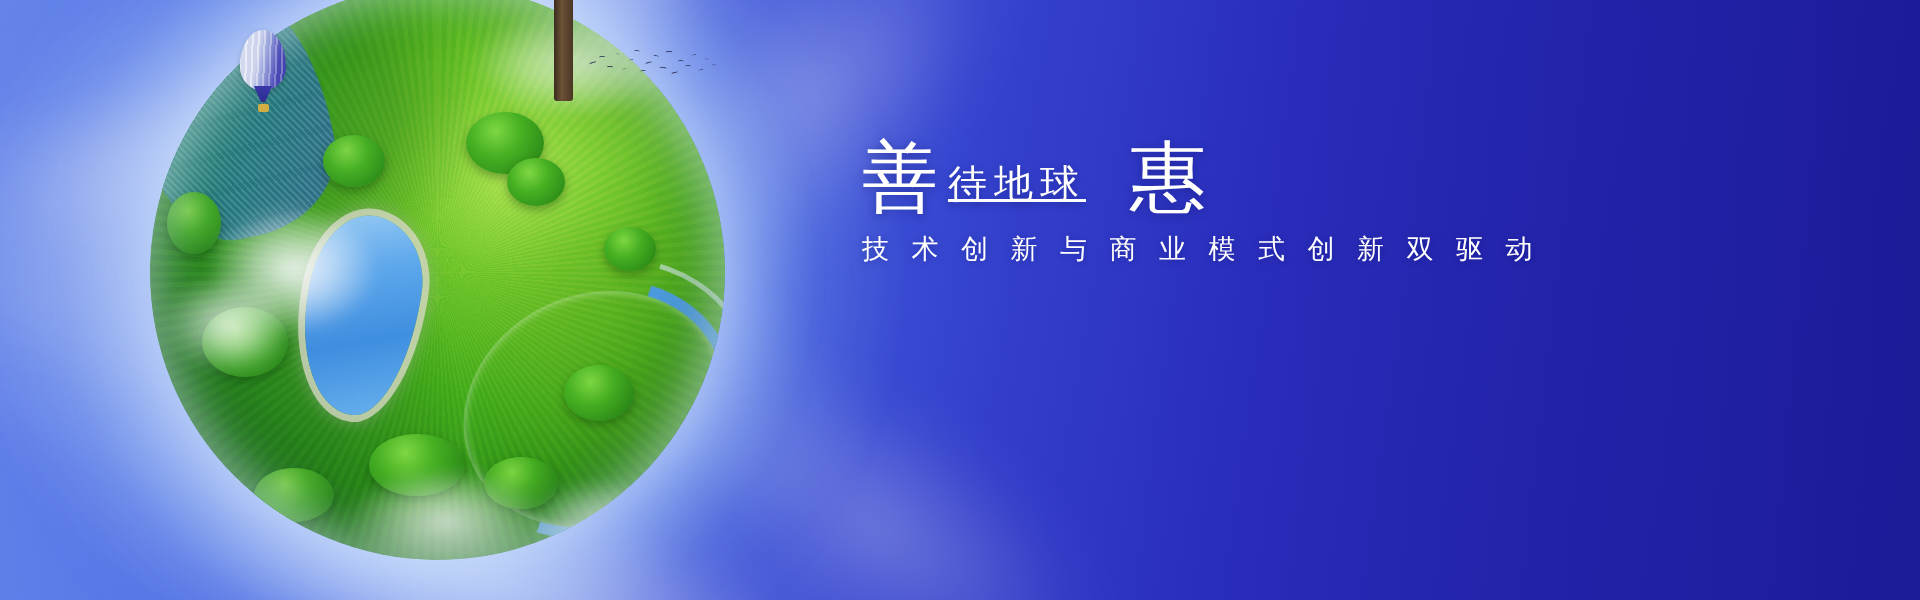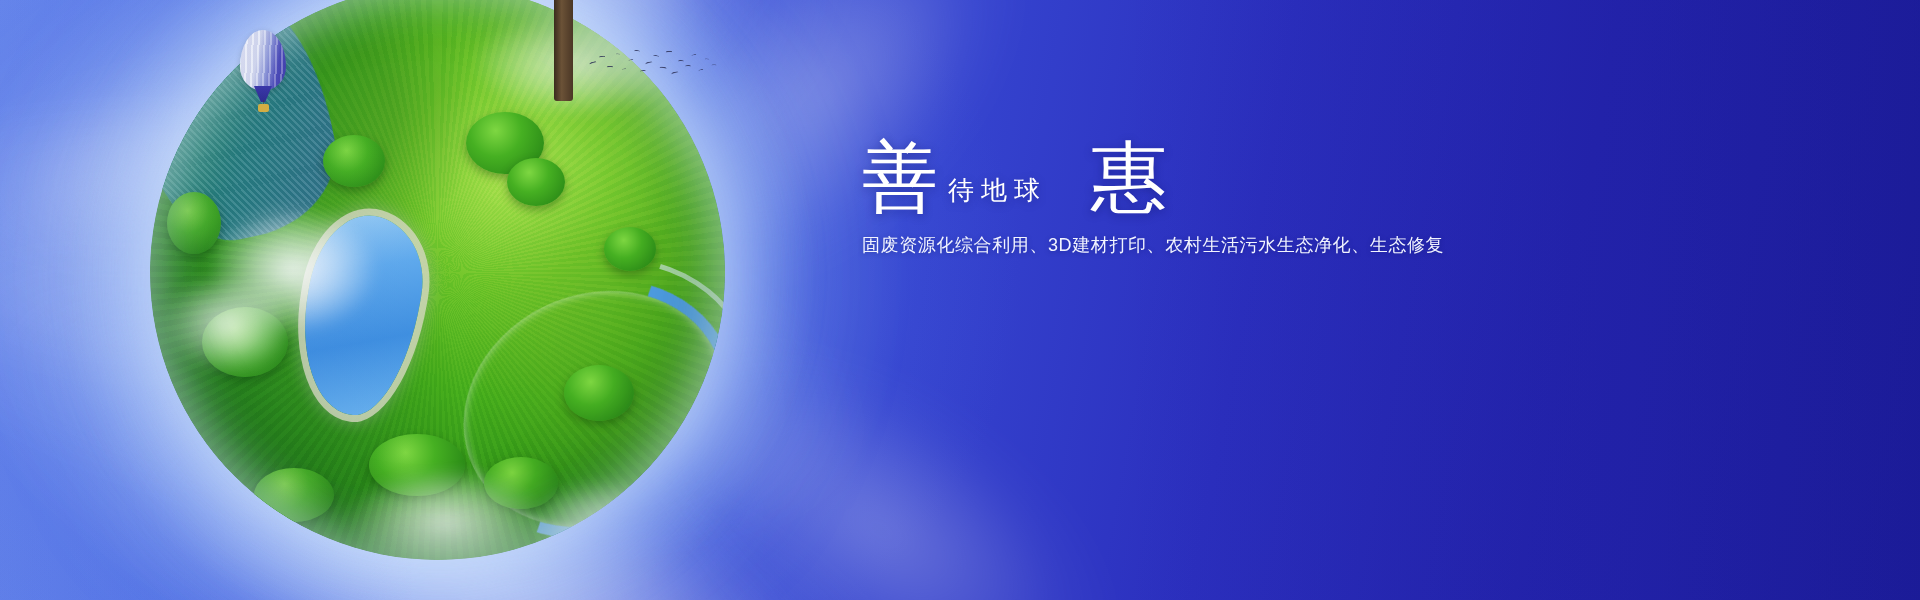--- a/index.html
+++ b/index.html
@@ -256,24 +256,25 @@
   }
   .hl-big{
     font-family:"DejaVu Serif","Liberation Serif",serif;
     font-size:76px; line-height:.92;
     font-weight:400;
     letter-spacing:0;
     text-shadow:0 2px 10px rgba(10,16,90,.40);
   }
   .hl-small{
     font-family:"DejaVu Serif","Liberation Serif",serif;
-    font-size:26px; line-height:1;
+    font-size:39px; line-height:1;
     letter-spacing:7px;
     padding-bottom:9px; padding-left:10px;
     text-shadow:0 2px 8px rgba(10,16,90,.35);
+    text-decoration:underline;
   }
   .hl-gap{ width:44px; }
 
   .subtitle{
     font-size:27px;
     letter-spacing:7.5px;
     line-height:1.3;
     margin-top:20px;
     color:#ffffff;
     text-shadow:0 1px 6px rgba(10,16,90,.35);
@@ -408,18 +409,18 @@
 
   <div class="content">
 
     <div class="headline">
       <span class="hl-big">善</span>
       <span class="hl-small">待地球</span>
       <span class="hl-gap"></span>
       <span class="hl-big">惠</span>
     </div>
 
-
-    <div class="desc">固废资源化综合利用、3D建材打印、农村生活污水生态净化、生态修复</div>
+    <div class="subtitle">技 术 创 新 与 商 业 模 式 创 新 双 驱 动</div>
+
 
 
   </div>
 </div>
 
 </body></html>

